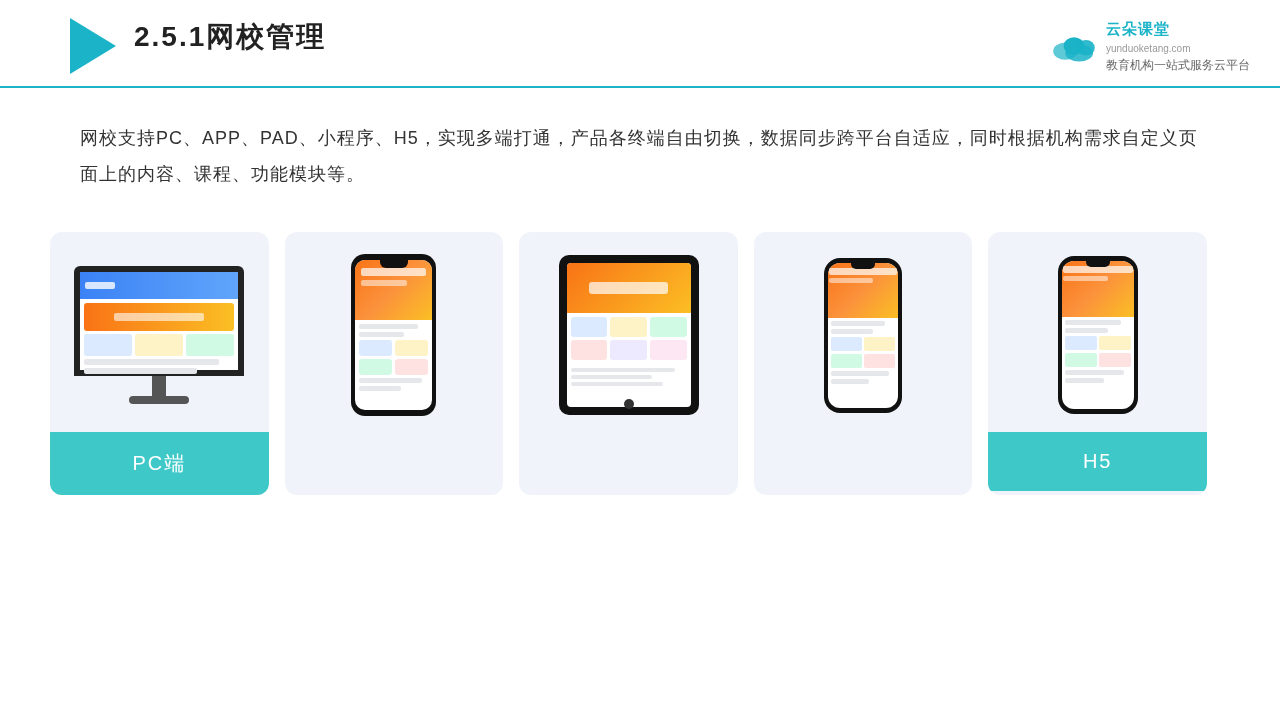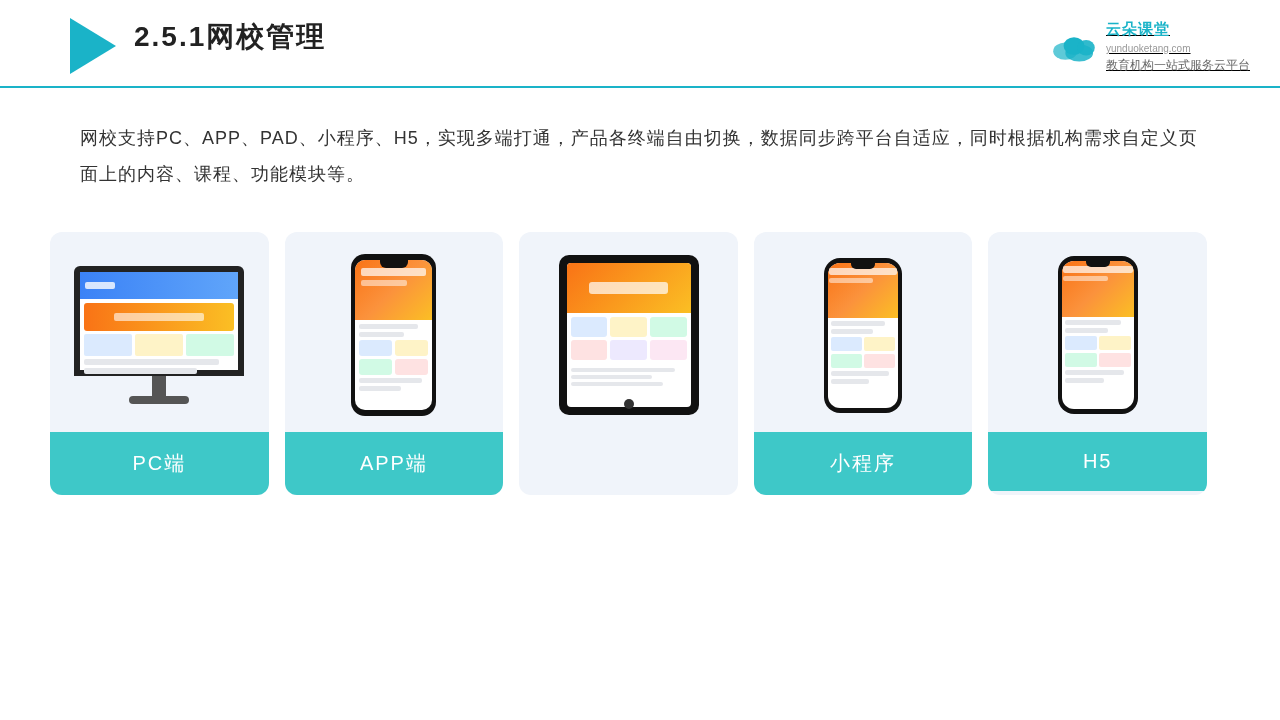--- a/index.html
+++ b/index.html
@@ -34,21 +34,20 @@
     .page-title {
       font-size: 28px;
       font-weight: bold;
       color: #222;
       letter-spacing: 2px;
     }
     .header-right {
       display: flex;
       align-items: center;
       gap: 10px;
-      text-decoration: underline;
     }
     .cloud-logo {
       display: flex;
       align-items: center;
       gap: 6px;
     }
     .cloud-icon {
       width: 52px;
       height: 36px;
     }
@@ -380,21 +379,20 @@
             <div class="phone-mini-row">
               <div class="phone-mini-block" style="background:#d1fae5;"></div>
               <div class="phone-mini-block" style="background:#fee2e2;"></div>
             </div>
             <div class="phone-mini-bar" style="width:90%;"></div>
             <div class="phone-mini-bar" style="width:60%;"></div>
           </div>
         </div>
       </div>
     </div>
-    <div class="card-label">APP端</div>
   </div>
 
   <div class="card">
     <div class="card-image-area">
       <div class="tablet-mockup">
         <div class="tablet-home-btn"></div>
         <div class="tablet-screen">
           <div class="tablet-screen-top">
             <div style="padding:5px;display:flex;align-items:center;justify-content:center;height:100%;">
               <div style="width:70%;height:12px;background:rgba(255,255,255,0.7);border-radius:3px;"></div>
@@ -439,21 +437,20 @@
             <div class="phone-tall-row">
               <div class="phone-tall-block" style="background:#d1fae5;"></div>
               <div class="phone-tall-block" style="background:#fee2e2;"></div>
             </div>
             <div class="phone-tall-bar" style="width:90%;"></div>
             <div class="phone-tall-bar" style="width:60%;"></div>
           </div>
         </div>
       </div>
     </div>
-    <div class="card-label">小程序</div>
   </div>
 
   <div class="card">
     <div class="card-image-area">
       <div class="phone-tall" style="width:80px;height:158px;">
         <div class="phone-tall-notch"></div>
         <div class="phone-tall-screen">
           <div class="phone-tall-top">
             <div style="position:absolute;top:10px;left:5px;right:5px;">
               <div style="height:7px;background:rgba(255,255,255,0.7);border-radius:2px;margin-bottom:3px;"></div>

